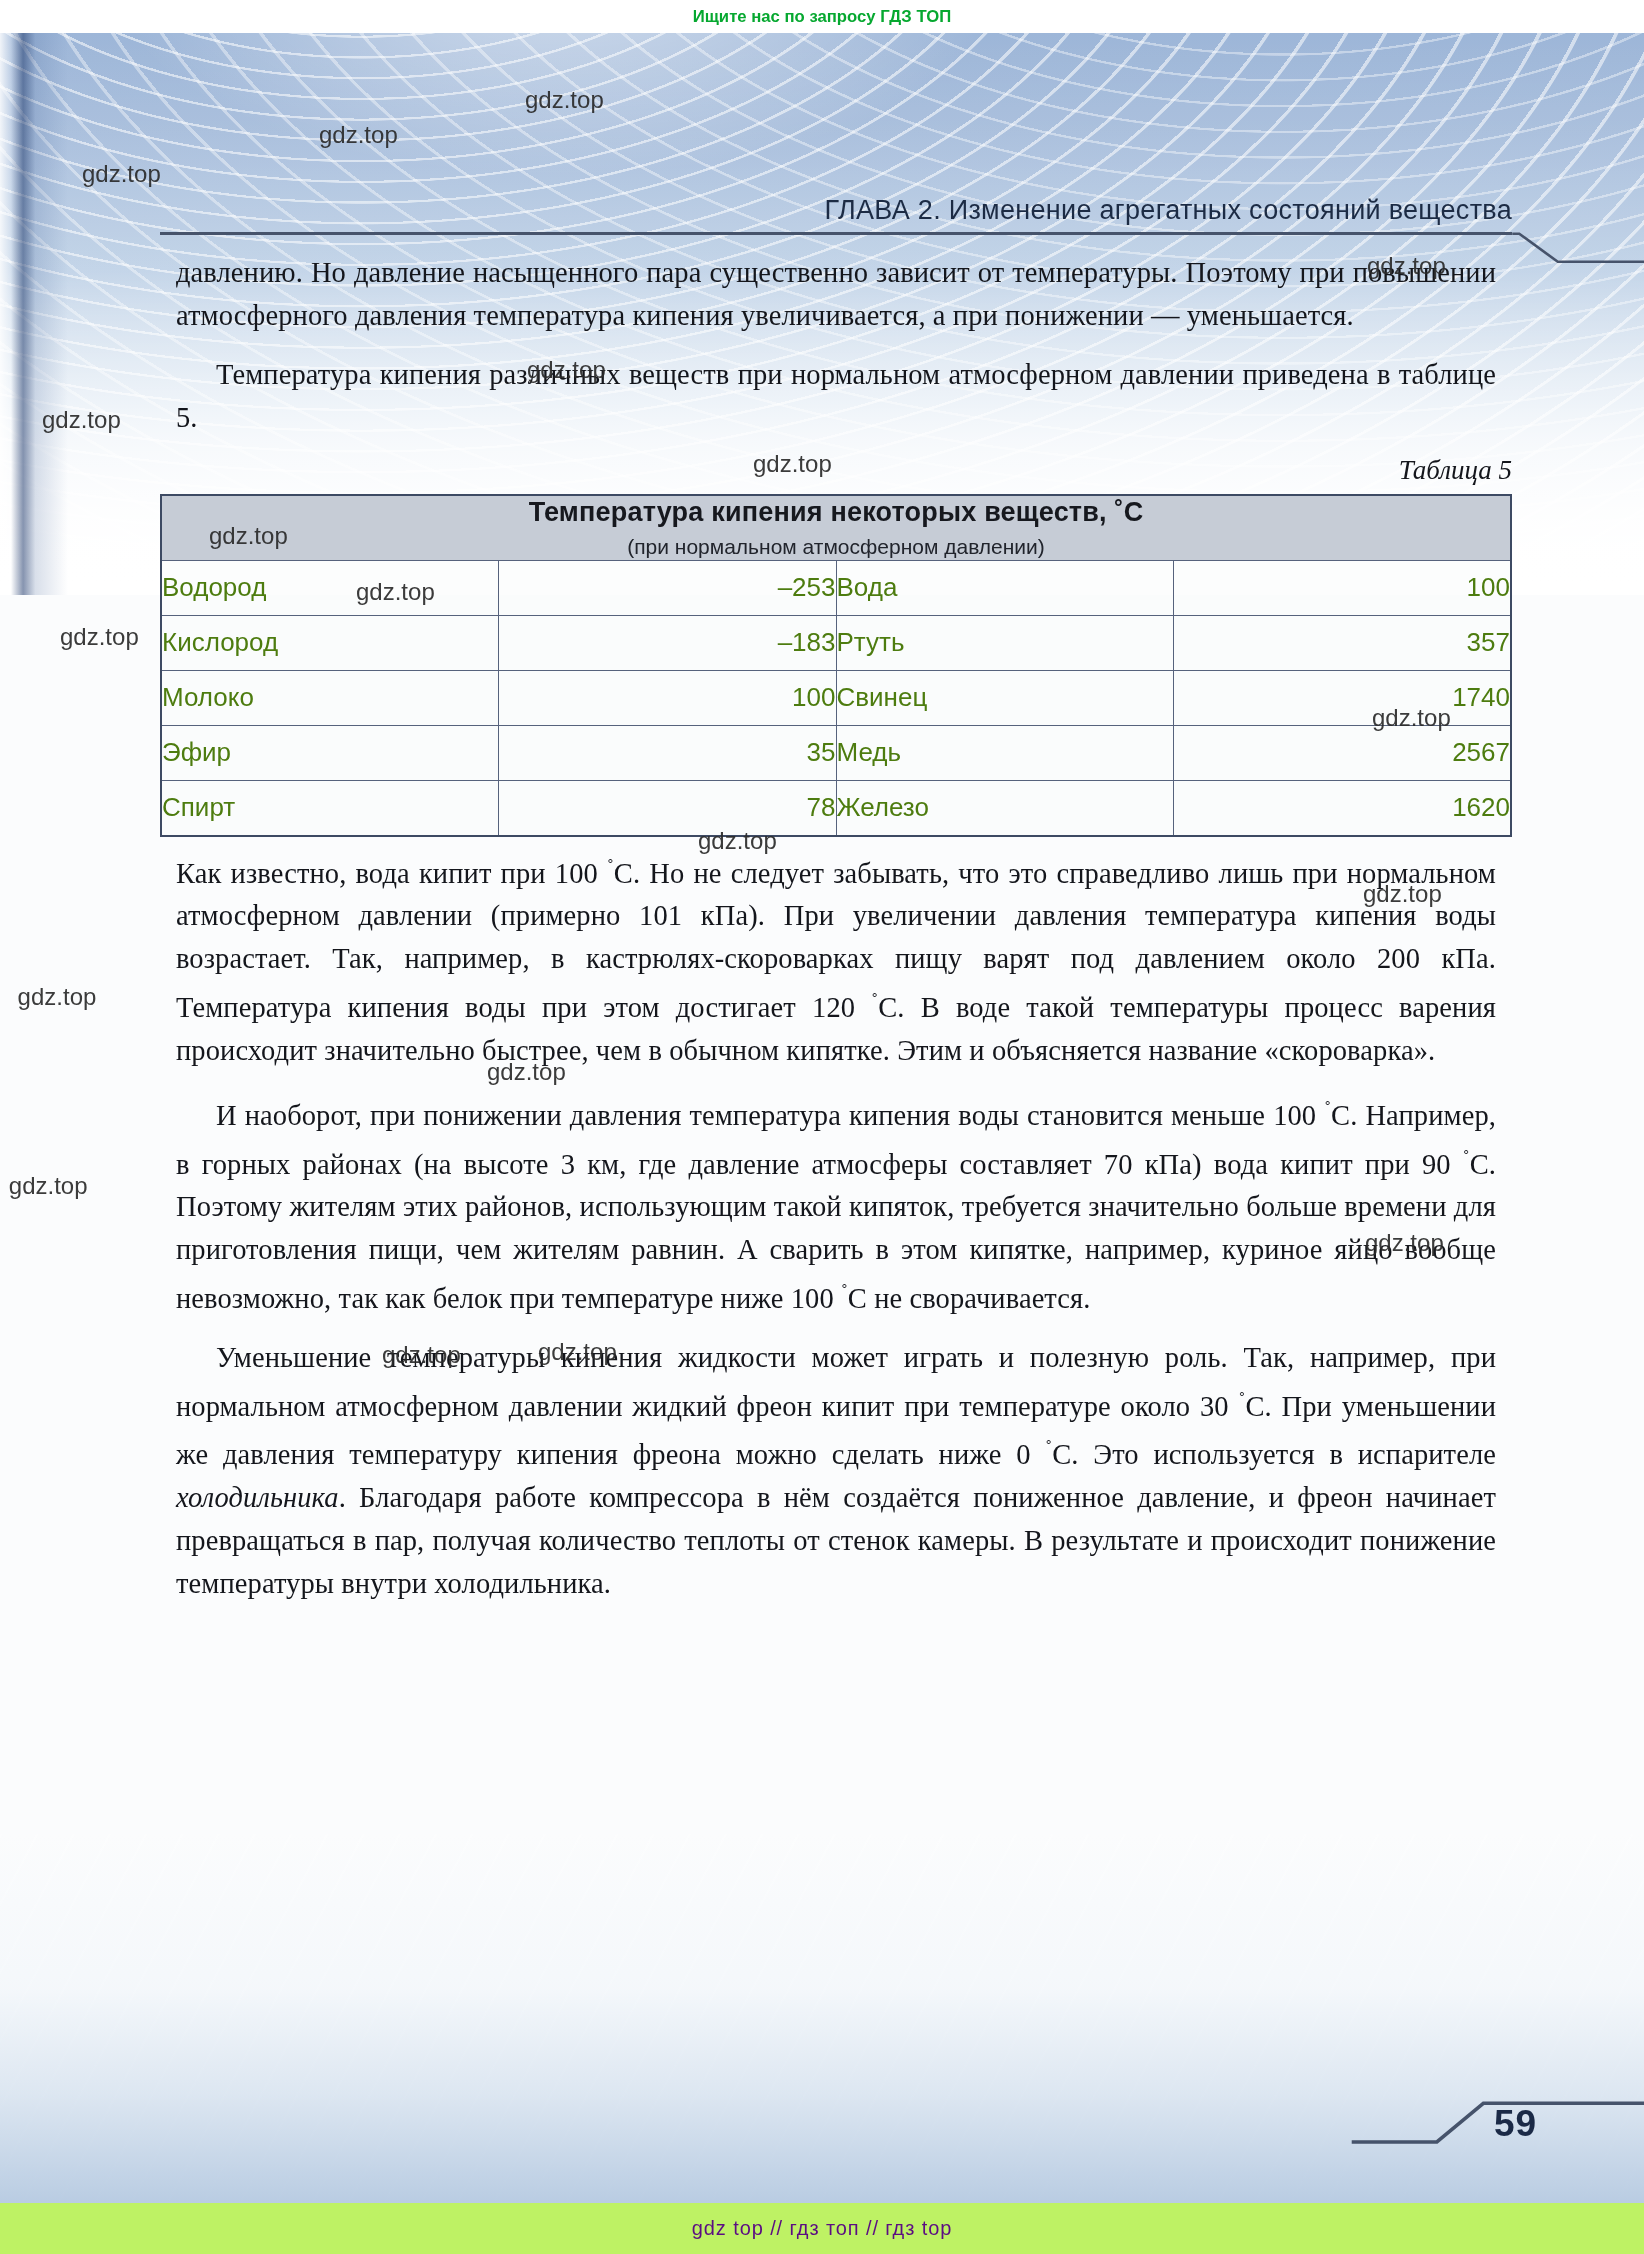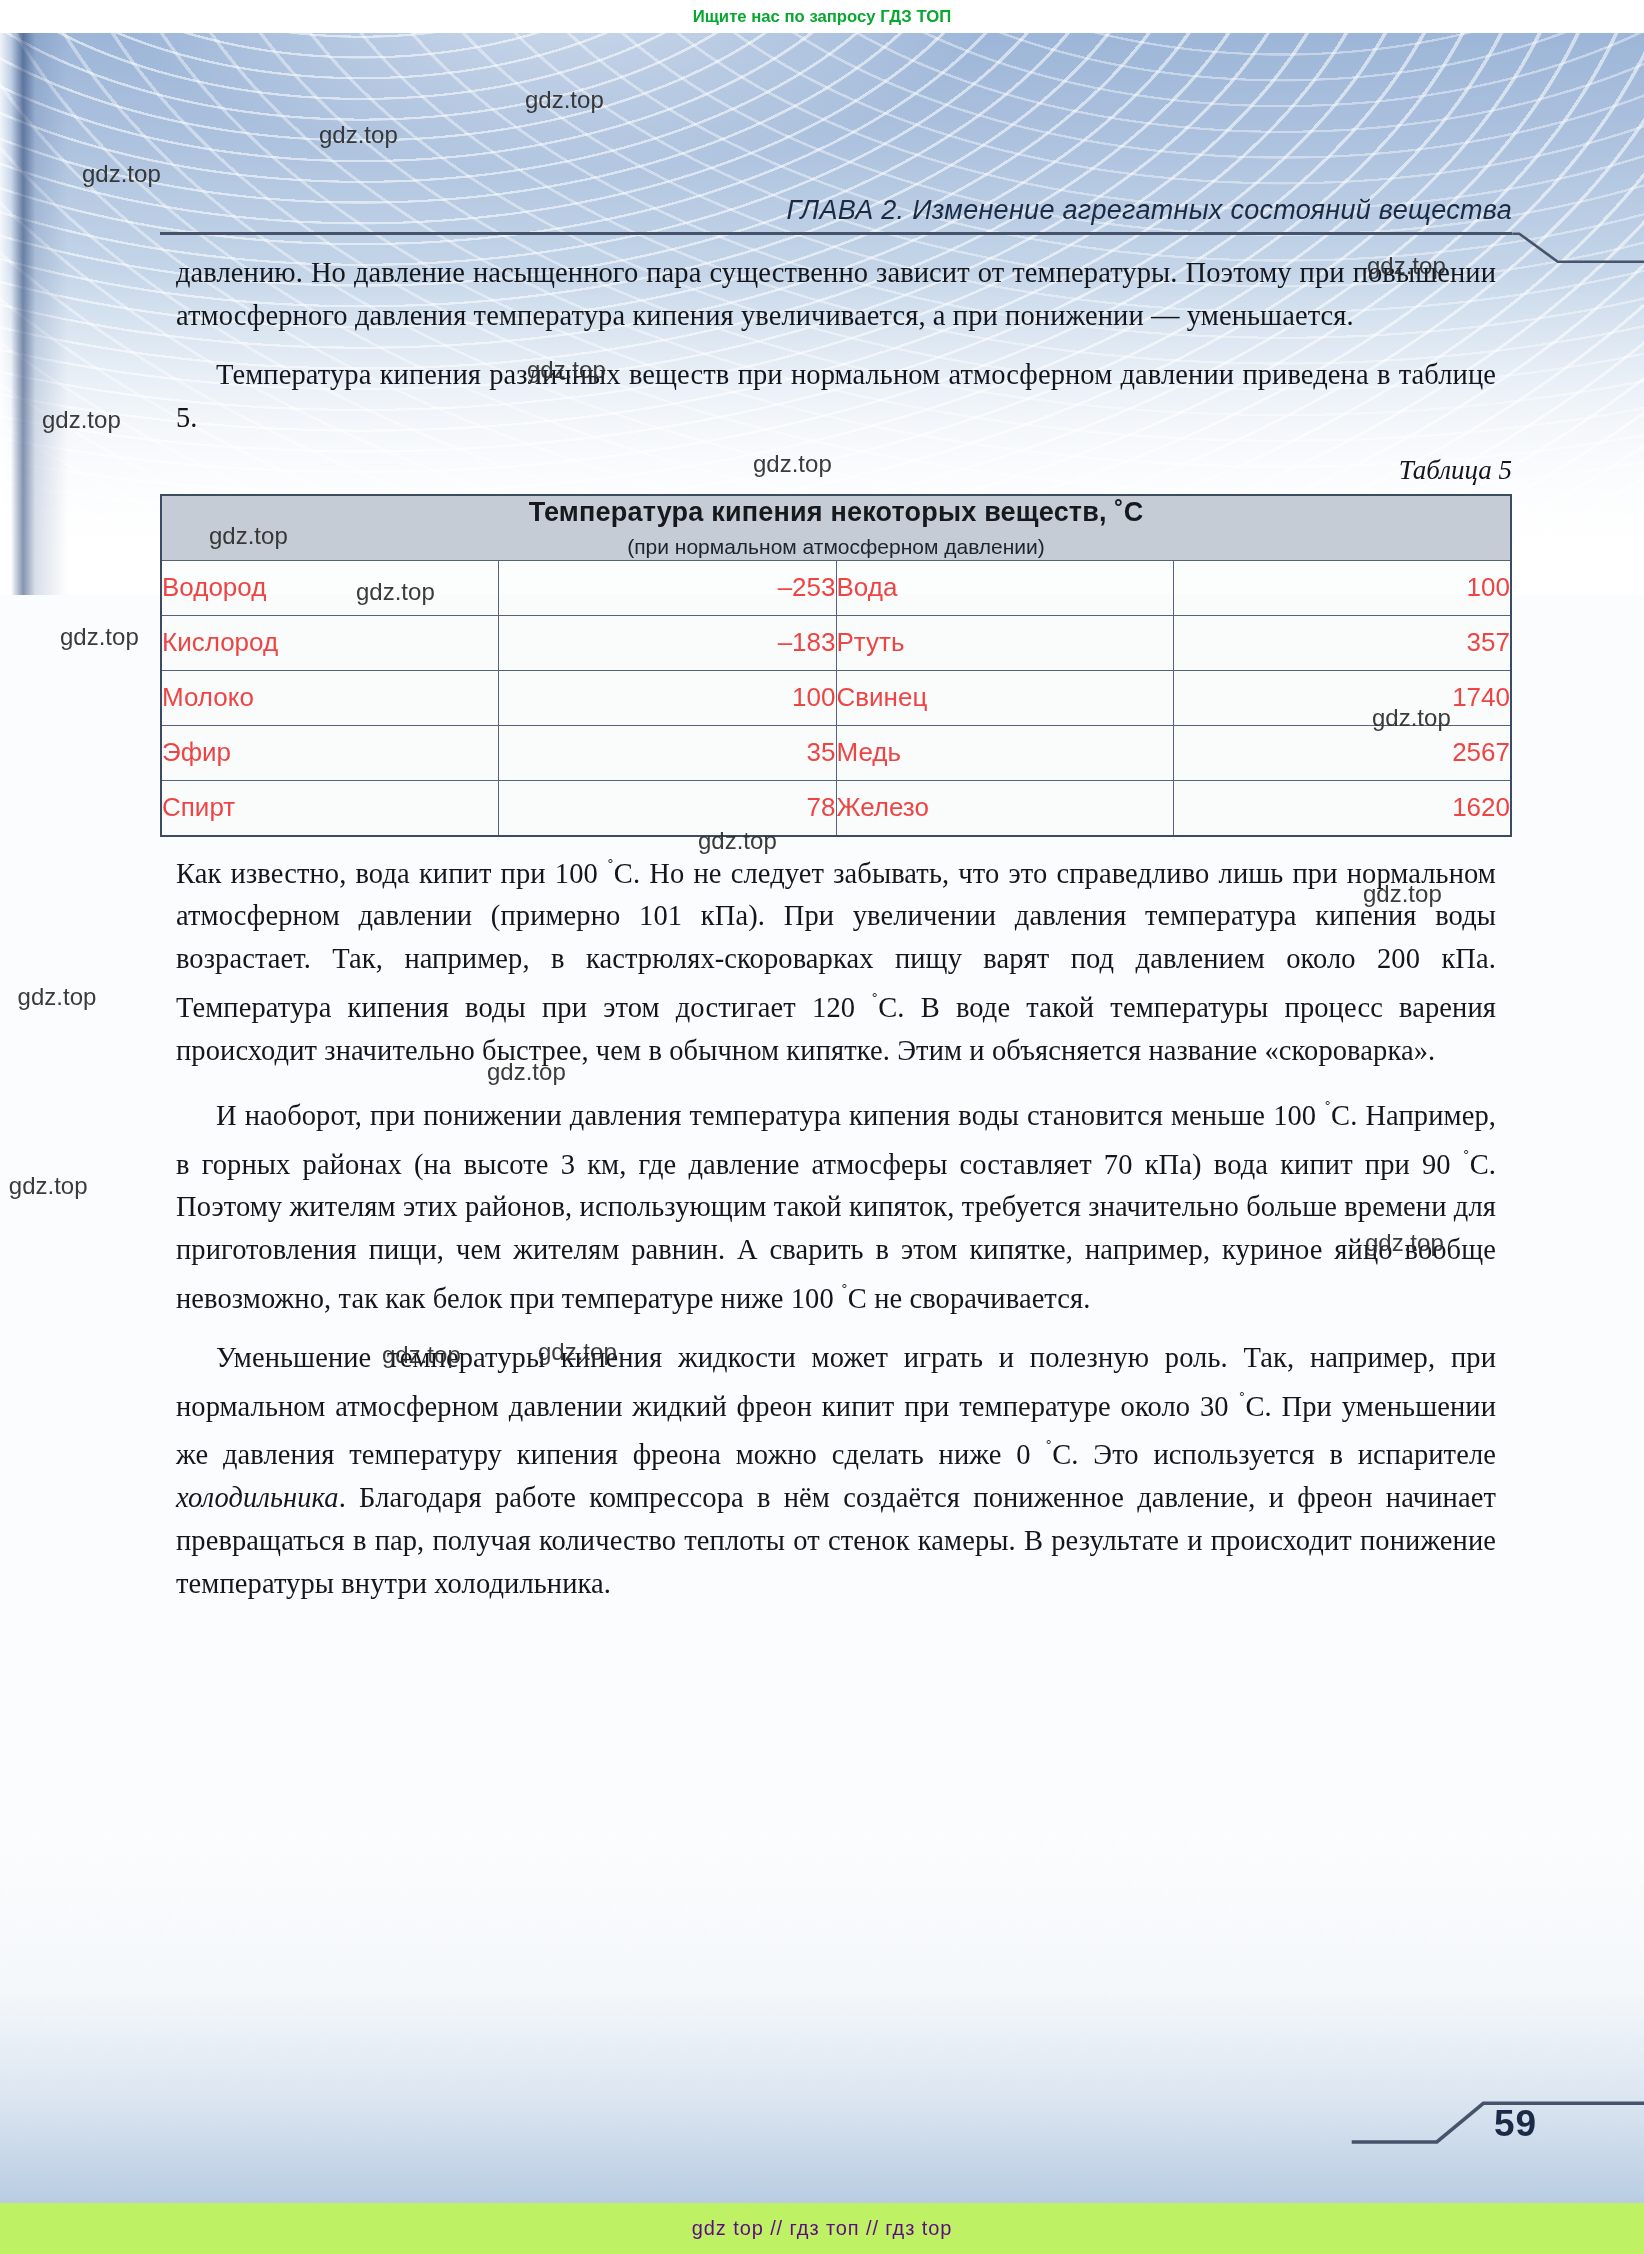--- a/index.html
+++ b/index.html
@@ -129,21 +129,20 @@
     top: 0;
     width: 1352px;
     z-index: 5;
   }
 
   
   .runhead {
     position: relative;
     margin-top: 151px;
     height: 51px;
-    font-style: italic;
   }
   .runhead-title {
     position: absolute;
     right: 0;
     bottom: 8.8px;
     font-family: "Liberation Sans", sans-serif;
     font-size: 27px;
     font-weight: 400;
     color: #1c2b44;
     letter-spacing: 0.3px;
@@ -222,21 +221,21 @@
     font-size: 21px;
     font-weight: 400;
     color: #21242c;
     line-height: 1.25;
     margin-top: 5.3px;
   }
   td.sub-name, td.sub-val {
     height: 54px;
     font-family: "Liberation Sans", sans-serif;
     font-size: 26px;
-    color: #ef4444;
+    color: #4d7c0f;
   }
   td.sub-name { padding-left: 23px; text-align: left; }
   td.sub-val  { padding-right: 30px; text-align: right; }
   td.gap-left  { border-right: 3.5px double #3d4a63; }
 
   
   .folio-wrap {
     position: absolute;
     left: 0;
     bottom: 40px;

